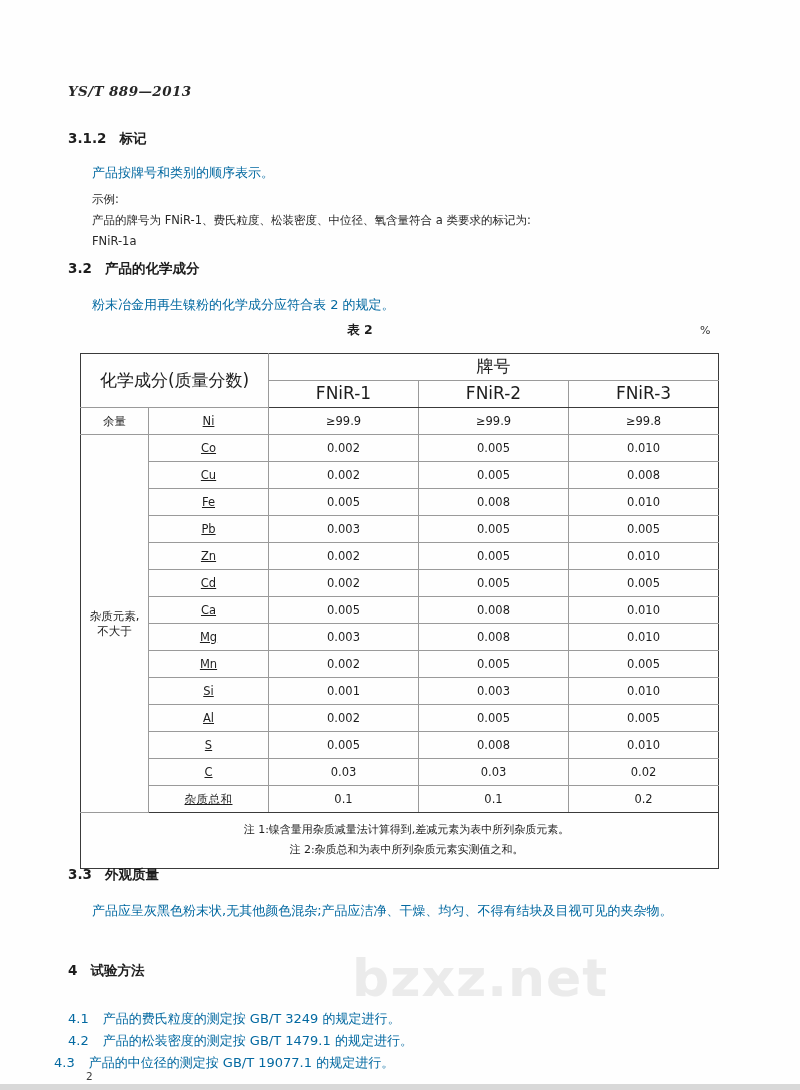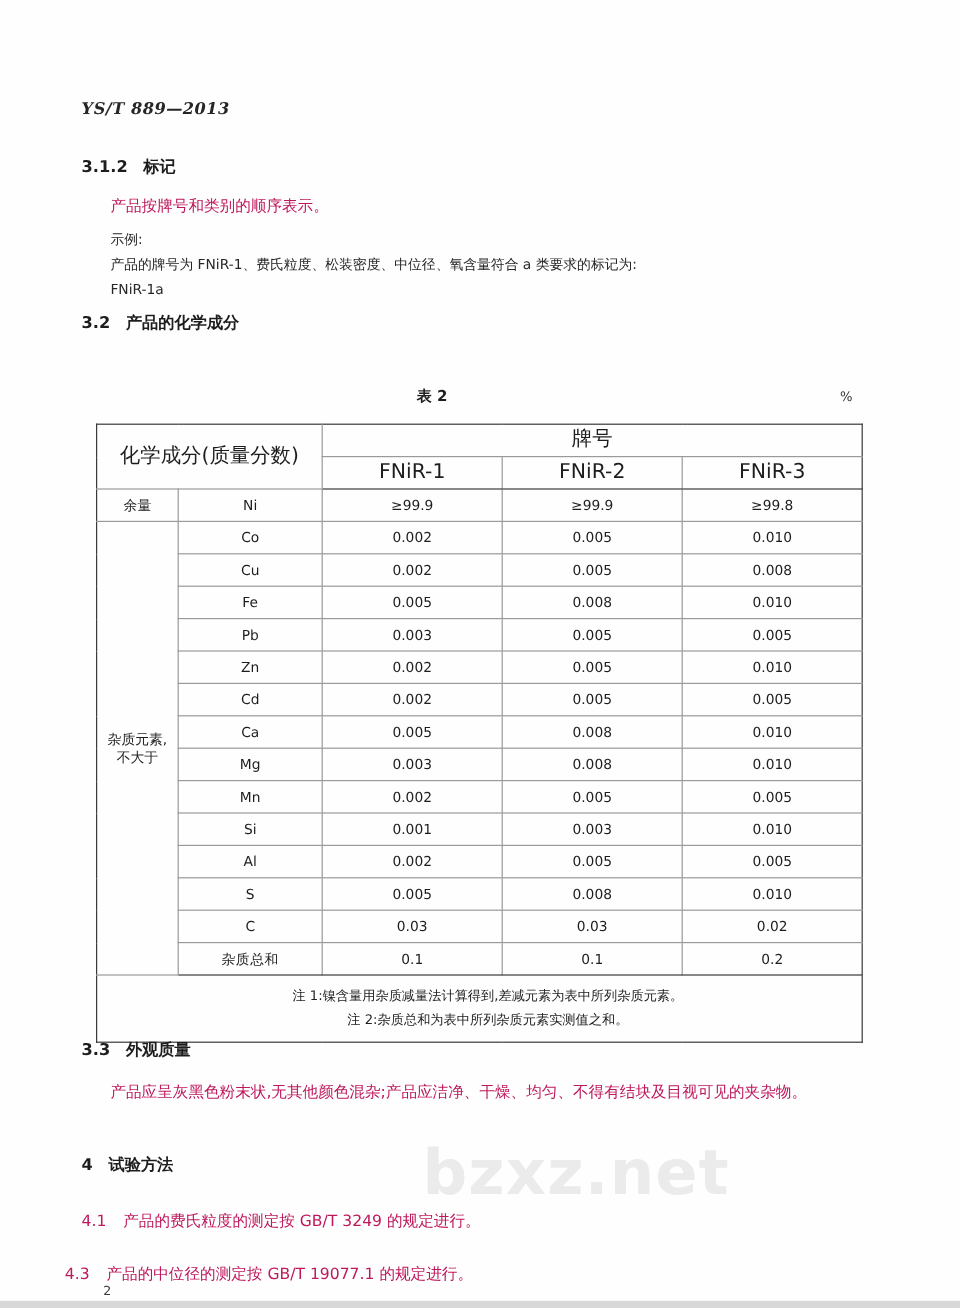--- a/index.html
+++ b/index.html
@@ -67,21 +67,21 @@
     font-family: "DejaVu Sans", "Liberation Sans", sans-serif;
     font-weight: bold;
     margin-top: 24px;
   }
   .clause-head .ttl {
     margin-left: 13px;
   }
   .body-text {
     position: absolute;
     font-size: 13px;
-    color: #be185d;
+    color: #0369a1;
     line-height: 25px;
     white-space: nowrap;
   }
   .body-text.wrap {
     white-space: normal;
   }
   .small-text {
     position: absolute;
     font-size: 11.5px;
     color: #262626;
@@ -123,21 +123,21 @@
     border: 1px solid #9a9a9a;
     text-align: center;
     vertical-align: middle;
     font-weight: normal;
     padding: 0;
     height: 26px;
     line-height: 1.25;
   }
   table.spec .outer-top td, table.spec .outer-top th { border-top: 1.6px solid #3a3a3a; }
   table.spec td.lbl-col { width: 68px; }
-  table.spec td.elem-col { width: 120px; }
+  table.spec td.elem-col { width: 120px; text-decoration: underline; }
   table.spec td.val-col  { width: 150px; }
   table.spec .hdr {
     font-size: 17px;
   }
   table.spec .hdr-chem { height: 52px; }
   table.spec .grade-head { height: 26px; }
   table.spec .thick-b { border-bottom: 1.6px solid #3a3a3a; }
   table.spec .lft { border-left: 1.6px solid #3a3a3a; }
   table.spec .rgt { border-right: 1.6px solid #3a3a3a; }
   table.spec td.note-cell {
@@ -177,20 +177,21 @@
   <div class="body-text" style="left:92px; top:160px;">产品按牌号和类别的顺序表示。</div>
 
   <div class="small-text" style="left:92px; top:190px;">示例:</div>
   <div class="small-text" style="left:92px; top:211px;">产品的牌号为 FNiR-1、费氏粒度、松装密度、中位径、氧含量符合 a 类要求的标记为:</div>
   <div class="small-text" style="left:92px; top:232px;">FNiR-1a</div>
 
   <div class="clause-head" style="left:68px; top:260px;">
     <span class="num">3.2</span><span class="ttl">产品的化学成分</span>
   </div>
 
+  <div class="body-text" style="left:92px; top:292px;">粉末冶金用再生镍粉的化学成分应符合表 2 的规定。</div>
 
   <div class="table-caption">表 2</div>
   <div class="unit-mark">%</div>
 
   <div class="tbl-wrap">
     <table class="spec">
       <colgroup>
         <col style="width:68px">
           <col style="width:120px">
         <col style="width:150px">
@@ -321,20 +322,23 @@
 
   <div class="body-text wrap" style="left:68px; top:898px; width:652px; text-indent:24px;">产品应呈灰黑色粉末状,无其他颜色混杂;产品应洁净、干燥、均匀、不得有结块及目视可见的夹杂物。</div>
 
   <div class="clause-head" style="left:68px; top:962px;">
     <span class="num">4</span><span class="ttl">试验方法</span>
   </div>
 
   <div class="body-text" style="left:68px; top:1006px;">
     <span class="num">4.1</span><span style="margin-left:14px;">产品的费氏粒度的测定按 GB/T 3249 的规定进行。</span>
   </div>
+  <div class="body-text" style="left:68px; top:1028px;">
+    <span class="num">4.2</span><span style="margin-left:14px;">产品的松装密度的测定按 GB/T 1479.1 的规定进行。</span>
+  </div>
   <div class="body-text" style="left:54px; top:1050px;">
     <span class="num">4.3</span><span style="margin-left:14px;">产品的中位径的测定按 GB/T 19077.1 的规定进行。</span>
   </div>
 
   <div class="page-num">2</div>
 
   <div class="page-bottom-strip"></div>
 </div>
 
 </body></html>

